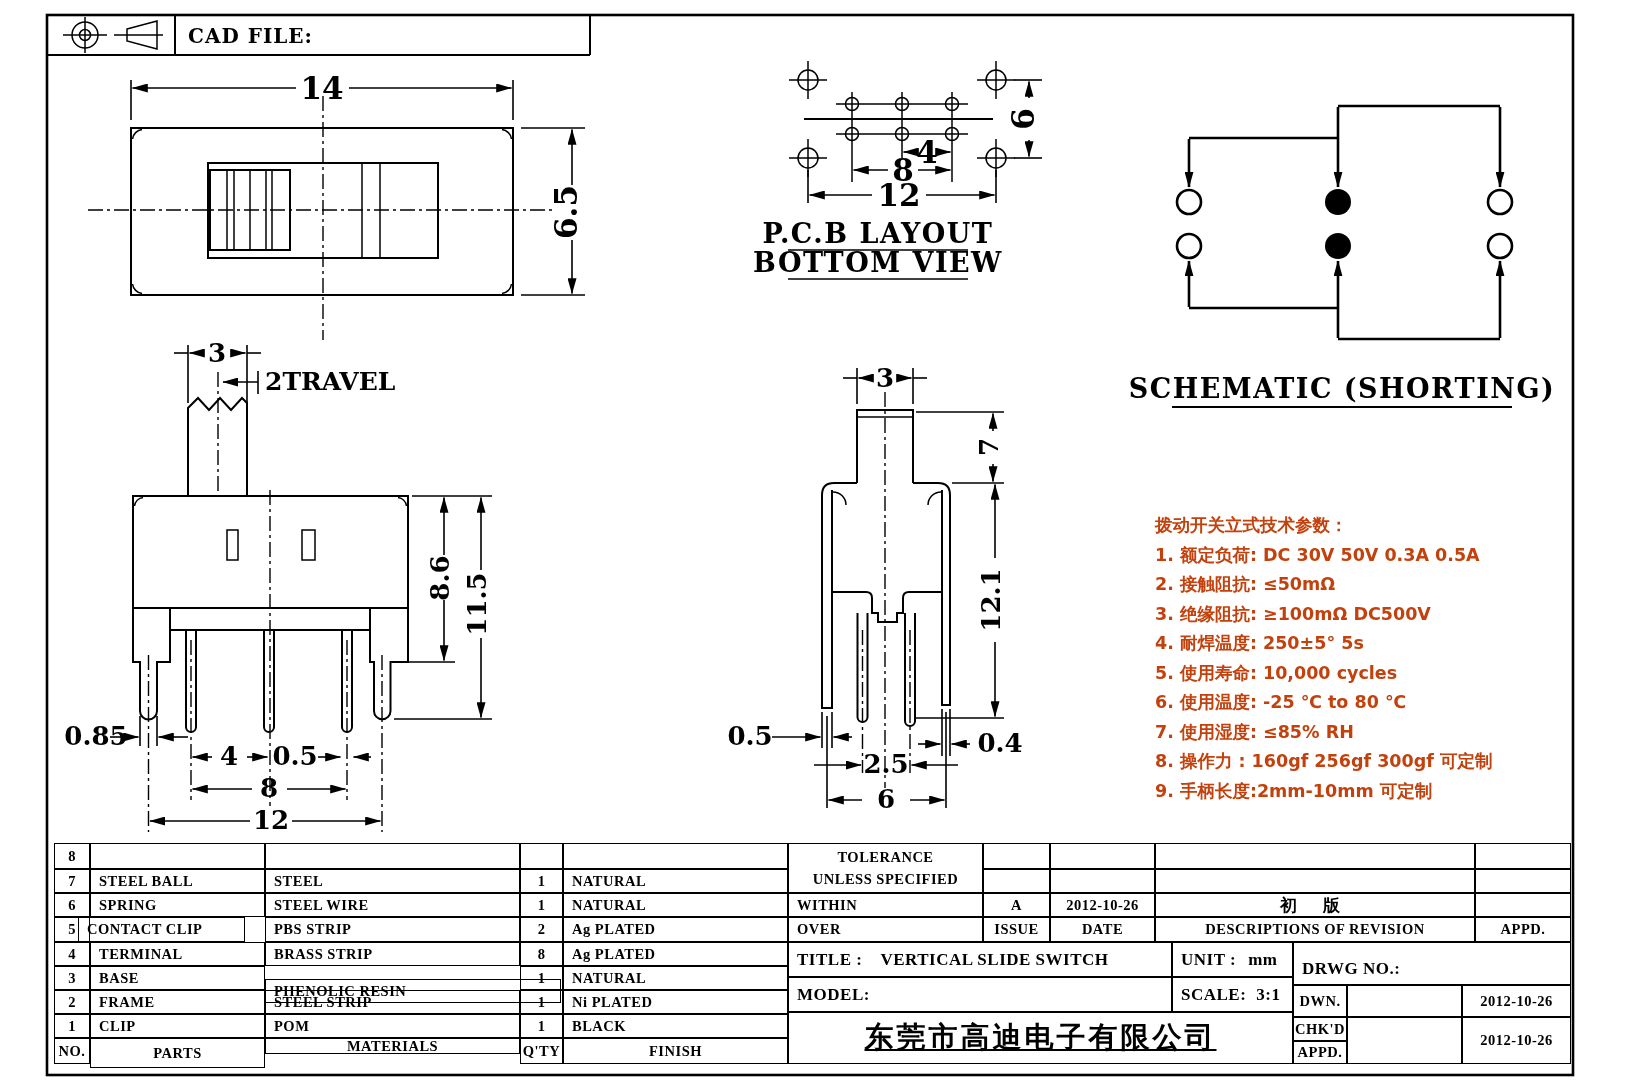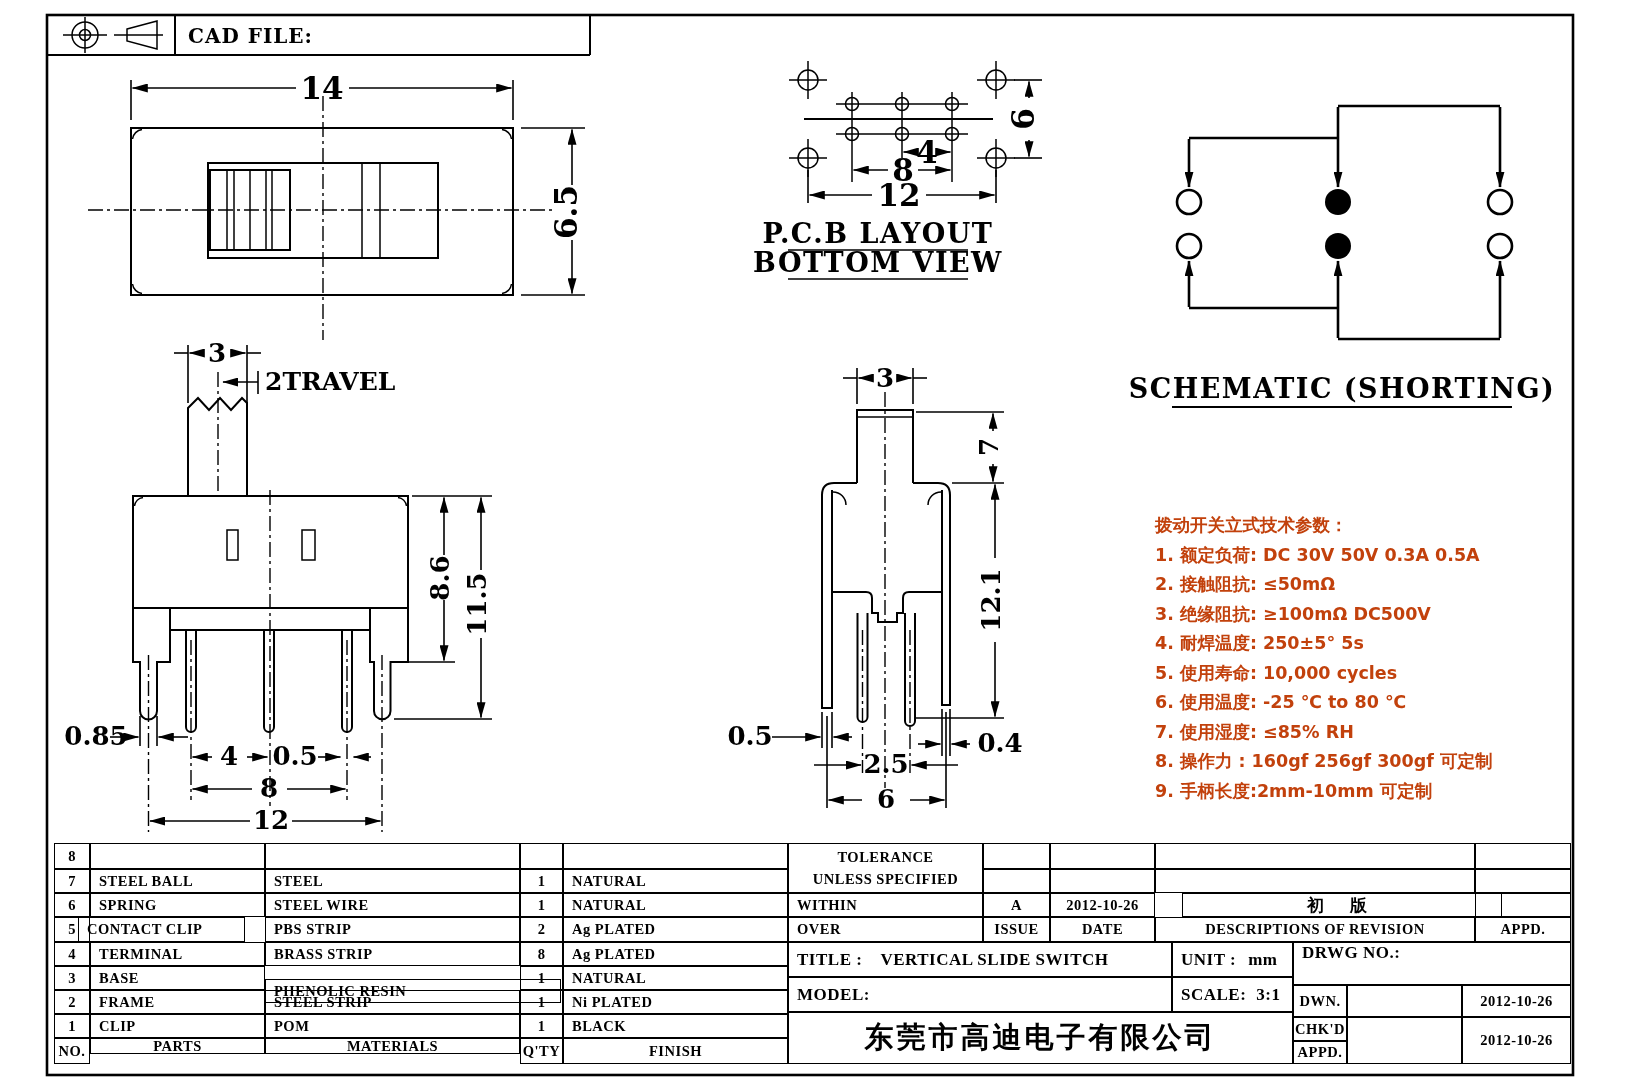--- a/index.html
+++ b/index.html
@@ -19,23 +19,23 @@
   
   #notes{position:absolute;left:1155px;top:511px;width:430px;font:600 17.5px "DejaVu Sans",sans-serif;
          color:#c2410c;line-height:29.5px;white-space:nowrap;}
   
   #tbl{position:absolute;left:54px;top:843px;width:1517px;height:221px;}
   .cell{position:absolute;border:1.6px solid #000;box-sizing:border-box;display:flex;align-items:center;
         font:bold 14.5px "Liberation Serif",serif;white-space:nowrap;overflow:hidden;letter-spacing:.5px;}
   .cc{justify-content:center;}
   .cl8{padding-left:8px;}
   .big{font:bold 17px "Liberation Serif",serif;}
-  .comp{font:bold 29px "DejaVu Sans",sans-serif;letter-spacing:3px;justify-content:center;}
-  .rev{font:bold 17px "DejaVu Serif",serif;letter-spacing:10px;justify-content:center;margin-left:27px;}
-  .topleft{align-items:flex-start;padding-top:0;}
+  .comp{font:bold 29px "DejaVu Sans",sans-serif;letter-spacing:3px;justify-content:center;text-decoration:underline;}
+  .rev{font:bold 17px "DejaVu Serif",serif;letter-spacing:10px;justify-content:center;}
+  .topleft{align-items:flex-start;padding-top:16px;}
   .lbl2{display:block;text-align:center;width:100%;line-height:22px;}
 </style>
 </head>
 <body>
 
 <div id="page">
 
 <svg width="1630" height="1087" viewBox="0 0 1630 1087">
   <defs>
     <marker id="arr" markerWidth="16" markerHeight="9" refX="15.3" refY="4.5" orient="auto" markerUnits="userSpaceOnUse">
@@ -357,21 +357,21 @@
   <div class="cell cc" style="left:466px;top:147px;width:43px;height:24px">1</div>
   <div class="cell cl8" style="left:509px;top:147px;width:225px;height:24px">Ni PLATED</div>
 
   <div class="cell cc" style="left:0;top:171px;width:36px;height:24px">1</div>
   <div class="cell cl8" style="left:36px;top:171px;width:175px;height:24px">CLIP</div>
   <div class="cell cl8" style="left:211px;top:171px;width:255px;height:24px">POM</div>
   <div class="cell cc" style="left:466px;top:171px;width:43px;height:24px">1</div>
   <div class="cell cl8" style="left:509px;top:171px;width:225px;height:24px">BLACK</div>
 
   <div class="cell cc" style="left:0;top:195px;width:36px;height:26px">NO.</div>
-  <div class="cell cc" style="left:36px;top:195px;width:175px;height:16px">PARTS</div>
+  <div class="cell cc" style="left:36px;top:195px;width:175px;height:30px">PARTS</div>
   <div class="cell cc" style="left:211px;top:195px;width:255px;height:16px">MATERIALS</div>
   <div class="cell cc" style="left:466px;top:195px;width:43px;height:26px">Q'TY</div>
   <div class="cell cc" style="left:509px;top:195px;width:225px;height:26px">FINISH</div>
 
   <div class="cell" style="left:734px;top:0;width:195px;height:50px;flex-direction:column;justify-content:center">
     <span class="lbl2">TOLERANCE</span>
     <span class="lbl2">UNLESS  SPECIFIED</span>
   </div>
   <div class="cell" style="left:929px;top:0;width:67px;height:26px"></div>
   <div class="cell" style="left:996px;top:0;width:105px;height:26px"></div>

